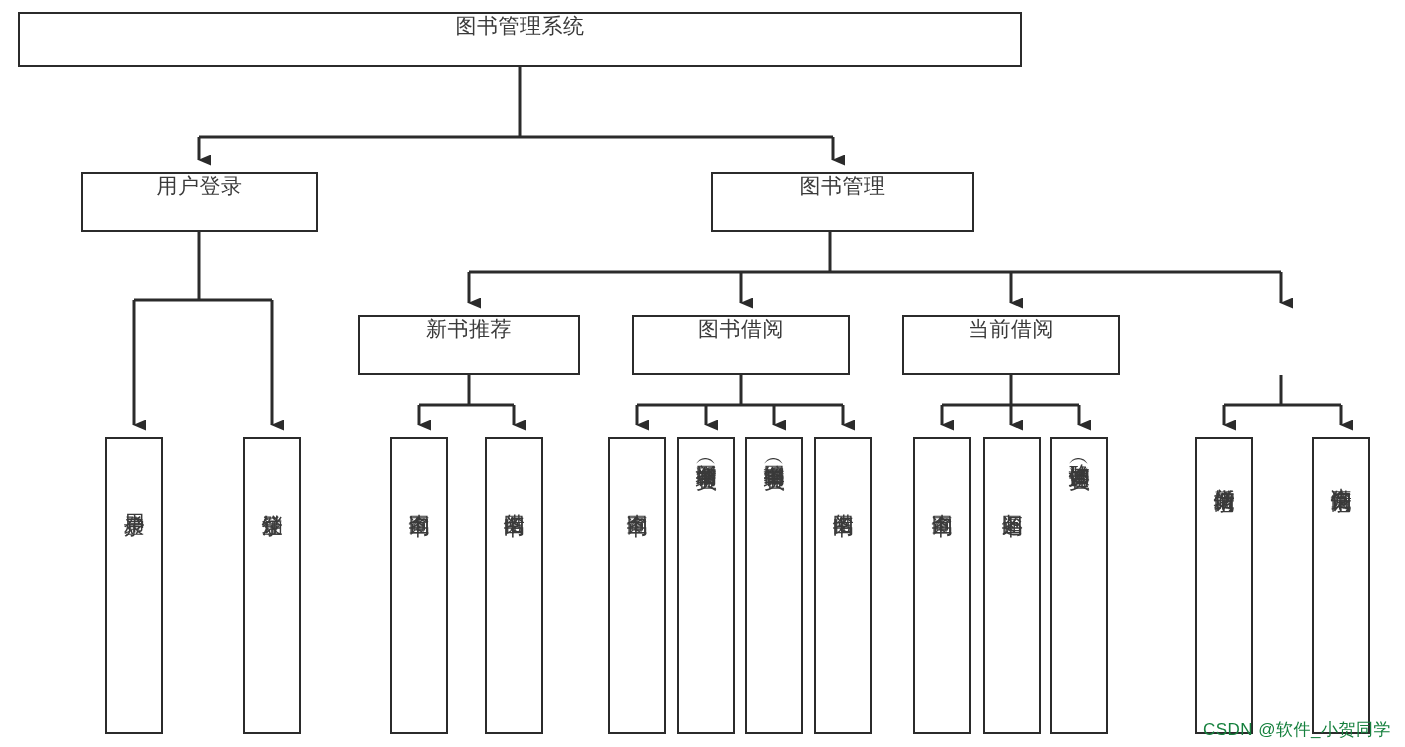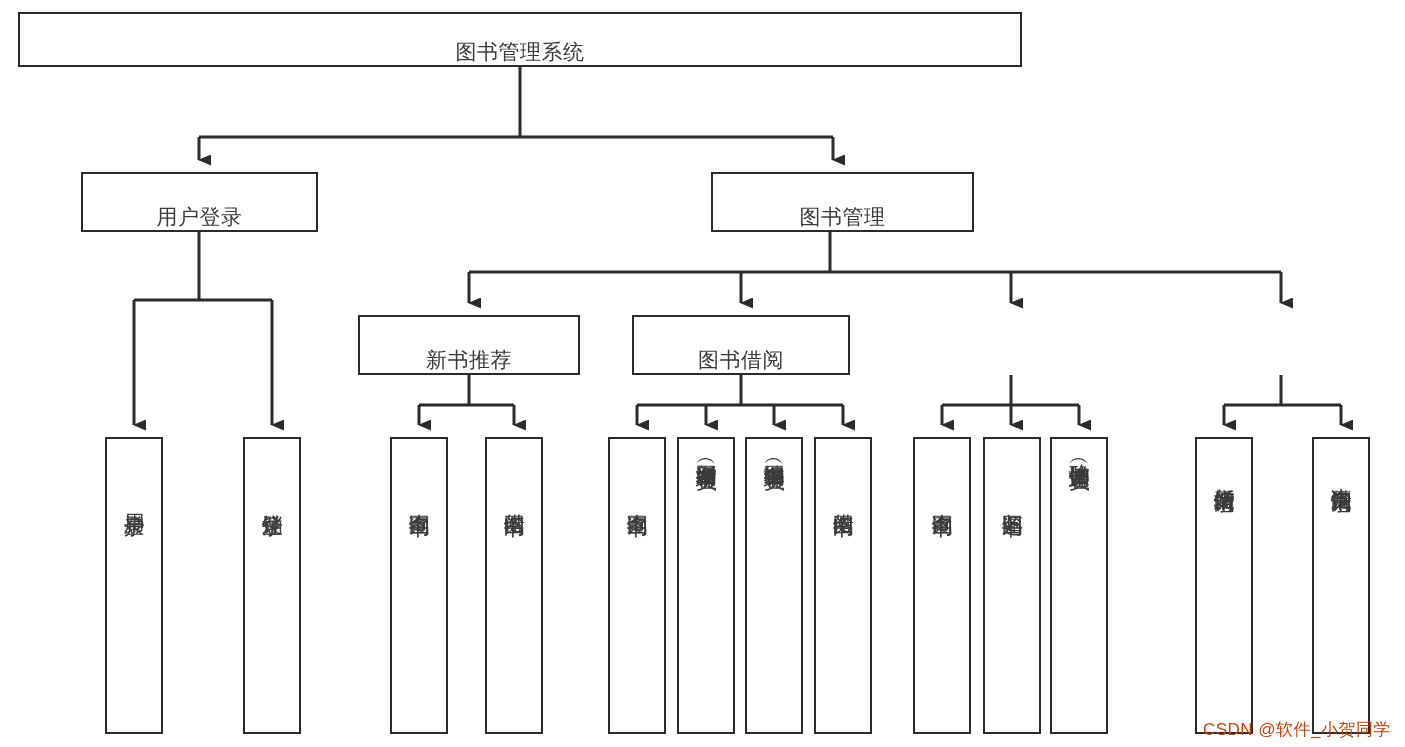--- a/index.html
+++ b/index.html
@@ -27,21 +27,21 @@
     top: 0;
     width: 1405px;
     height: 747px;
   }
   .node-box {
     position: absolute;
     box-sizing: border-box;
     background: #ffffff;
     border: 2px solid #2b2b2b;
     display: flex;
-    align-items: flex-end;
+    align-items: flex-start;
     justify-content: center;
   }
   .node-label {
     color: #3a3a3a;
     font-size: 21px;
     line-height: 1.18;
     letter-spacing: 0.5px;
     white-space: nowrap;
     text-align: center;
   }
@@ -65,21 +65,21 @@
     margin-top: 26px;
   }
   .node-box.leaf.tall .node-label {
     margin-top: 2px;
   }
   .watermark {
     position: absolute;
     right: 14px;
     bottom: 6px;
     font-size: 17px;
-    color: #c2410c;
+    color: #15803d;
     letter-spacing: 0.5px;
     white-space: nowrap;
   }
 </style>
 </head>
 <body>
 
 <div id="diagram-root">
 
   <svg class="flow" viewBox="0 0 1405 747">
@@ -142,20 +142,23 @@
   <div class="node-box" style="left:711px; top:172px; width:263px; height:60px;">
     <span class="node-label">图书管理</span>
   </div>
 
   <div class="node-box" style="left:632px; top:315px; width:218px; height:60px;">
     <span class="node-label">图书借阅</span>
   </div>
   <div class="node-box" style="left:358px; top:315px; width:222px; height:60px;">
     <span class="node-label">新书推荐</span>
   </div>
+  <div class="node-box" style="left:902px; top:315px; width:218px; height:60px;">
+    <span class="node-label">当前借阅</span>
+  </div>
 
   <div class="node-box leaf short" style="left:105px; top:437px; width:58px; height:297px;">
     <span class="node-label">用户登录</span>
   </div>
   <div class="node-box leaf short" style="left:243px; top:437px; width:58px; height:297px;">
     <span class="node-label">注销登录</span>
   </div>
 
   <div class="node-box leaf short" style="left:390px; top:437px; width:58px; height:297px;">
     <span class="node-label">查询图书</span>

